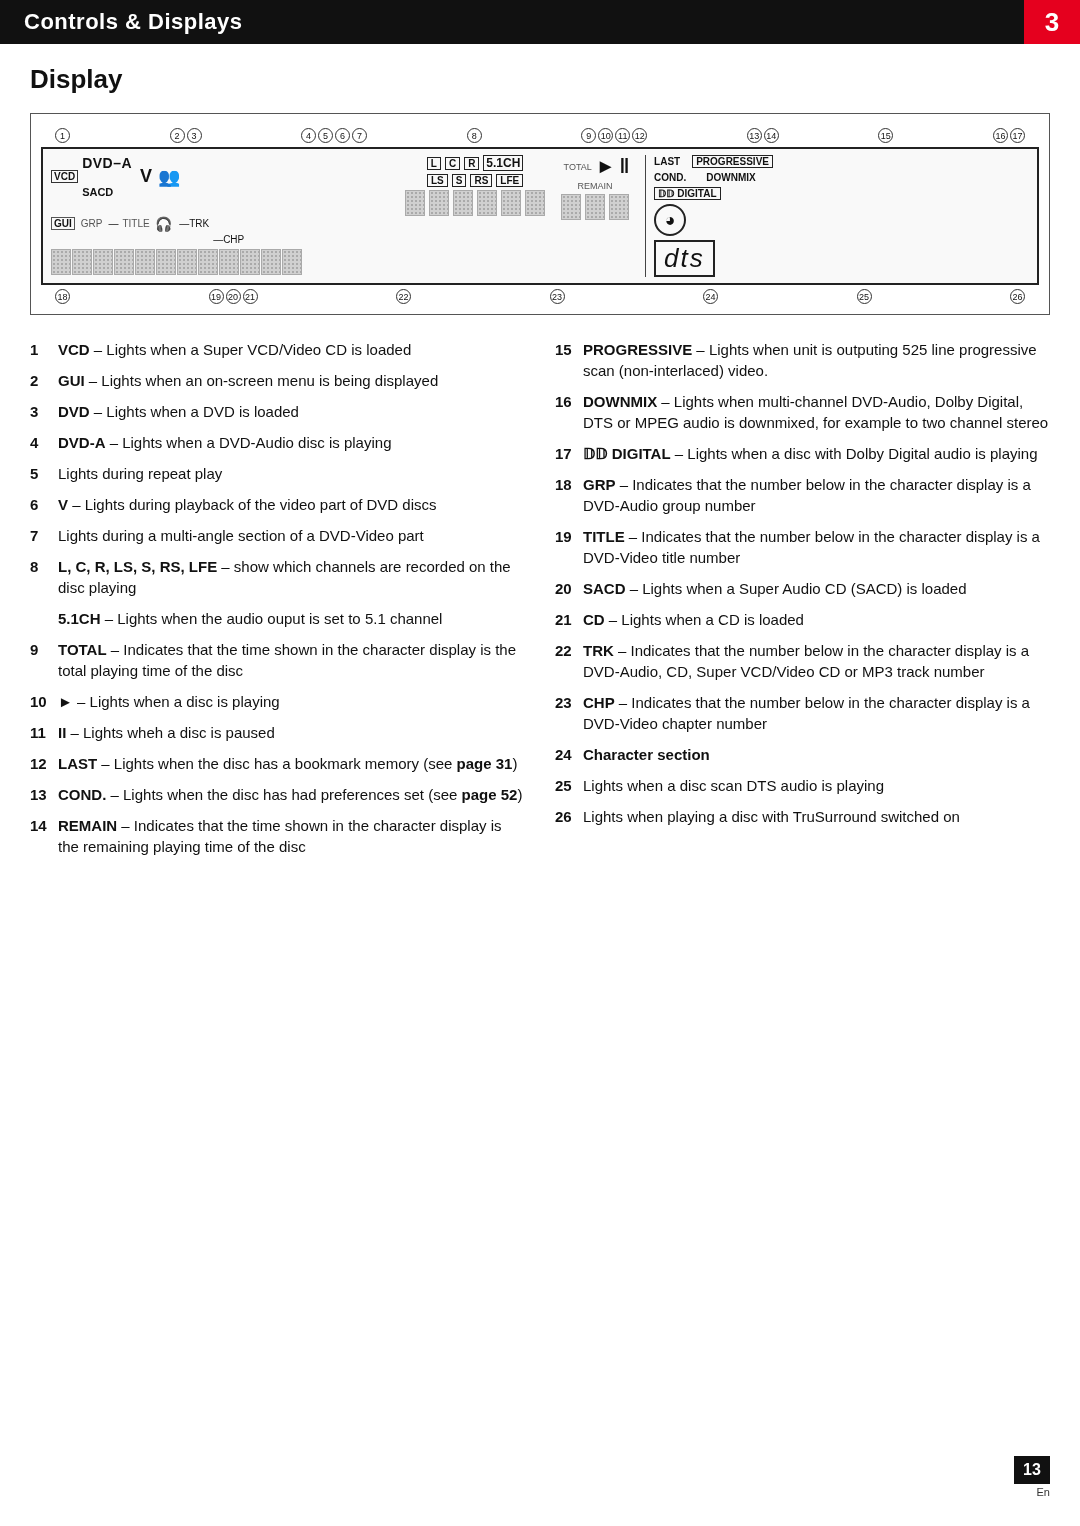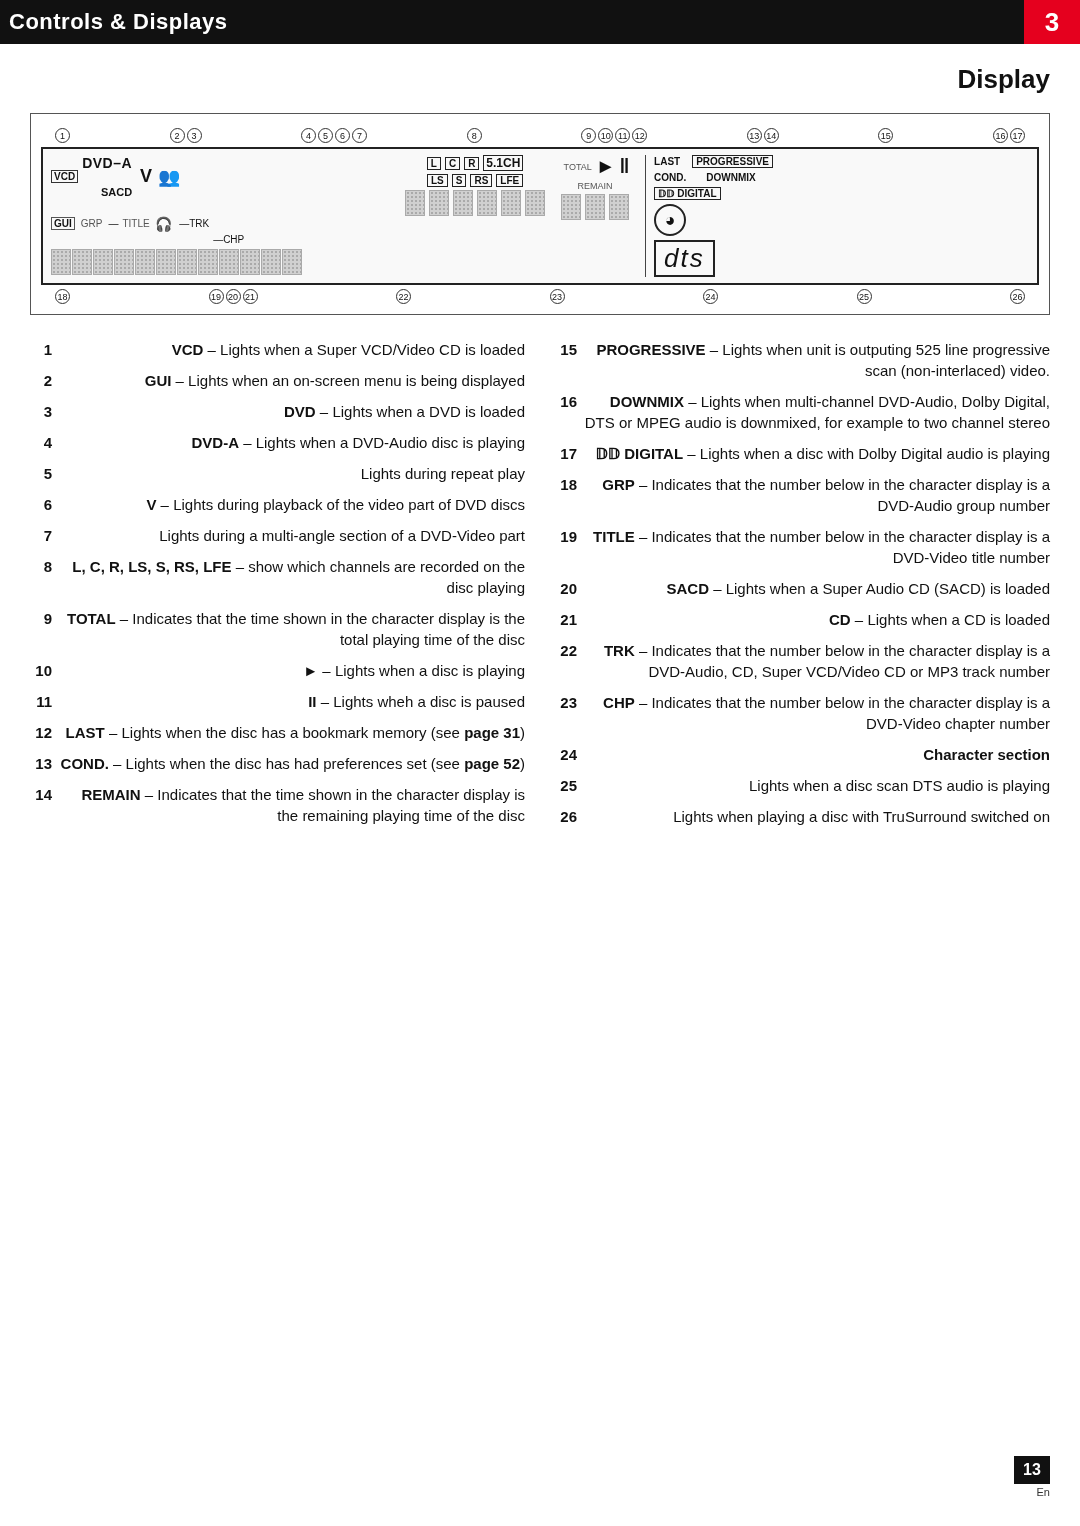--- a/index.html
+++ b/index.html
@@ -17,21 +17,21 @@
       display: flex;
       align-items: stretch;
       background: #111;
       color: #fff;
       height: 44px;
     }
     .header-title {
       flex: 1;
       display: flex;
       align-items: center;
-      padding-left: 9px;
+      padding-left: 24px;
       font-size: 22px;
       font-weight: bold;
       letter-spacing: 0.5px;
     }
     .header-number {
       width: 56px;
       background: #e5001e;
       display: flex;
       align-items: center;
       justify-content: center;
@@ -184,21 +184,21 @@
     }
   </style>
 </head>
 <body>
 
 <div class="header-bar">
   <div class="header-title">Controls &amp; Displays</div>
   <div class="header-number">3</div>
 </div>
 
-<div class="page-content" style="position:relative; min-height: 1470px; text-align: right;">
+<div class="page-content" style="position:relative; min-height: 1470px;">
 
   <h2 class="section-title">Display</h2>
 
   <div class="display-diagram">
 
     <div style="display:flex; justify-content:space-between; padding: 0 14px; margin-bottom:4px; font-size:12px;">
       <span class="cn">1</span>
       <span style="display:flex;gap:2px;">
         <span class="cn">2</span>
         <span class="cn">3</span>
@@ -381,20 +381,23 @@
       <div class="desc-item">
         <span class="desc-number">7</span>
         <span class="desc-text">Lights during a multi-angle section of a DVD-Video part</span>
       </div>
 
       <div class="desc-item">
         <span class="desc-number">8</span>
         <span class="desc-text"><b>L, C, R, LS, S, RS, LFE</b> – show which channels are recorded on the disc playing</span>
       </div>
 
+      <div class="desc-indent">
+        <b>5.1CH</b> – Lights when the audio ouput is set to 5.1 channel
+      </div>
 
       <div class="desc-item">
         <span class="desc-number">9</span>
         <span class="desc-text"><b>TOTAL</b> – Indicates that the time shown in the character display is the total playing time of the disc</span>
       </div>
 
       <div class="desc-item">
         <span class="desc-number">10</span>
         <span class="desc-text"><b>►</b> – Lights when a disc is playing</span>
       </div>

